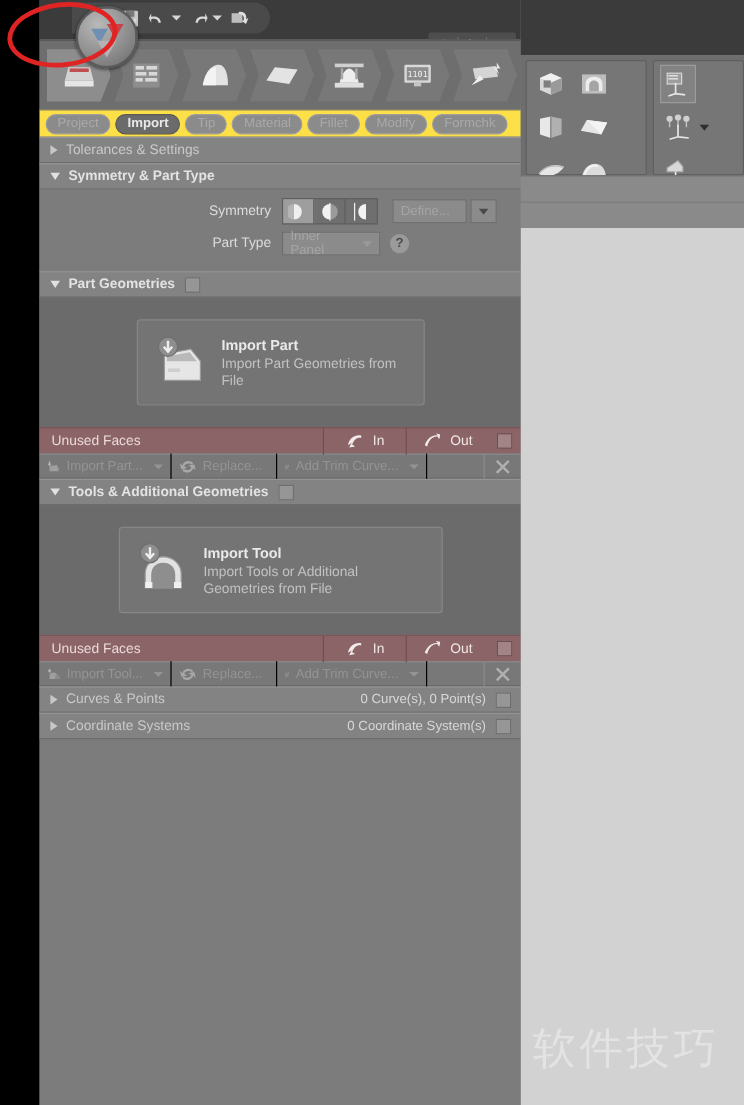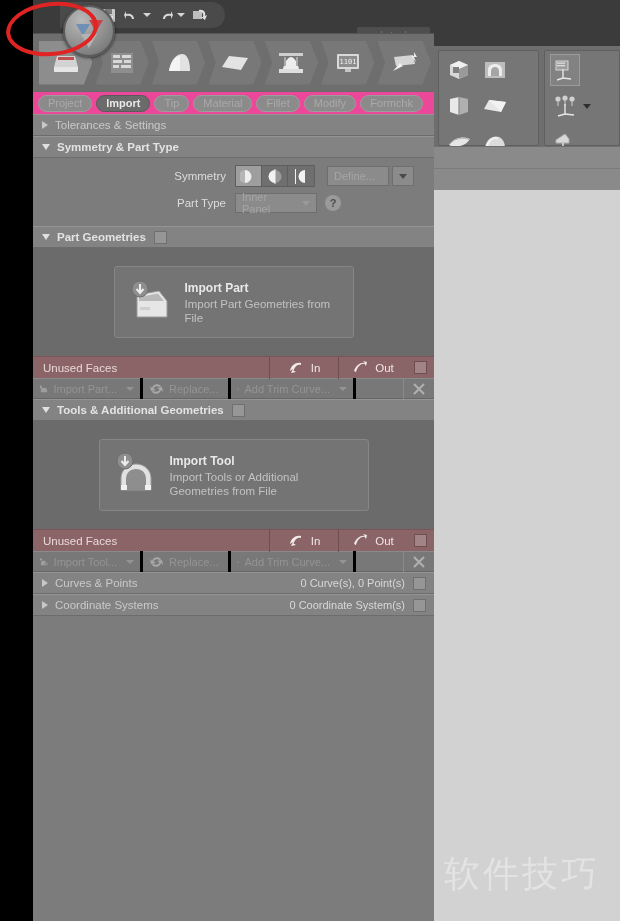--- a/index.html
+++ b/index.html
@@ -69,21 +69,21 @@
     display: flex; align-items: center; justify-content: center;
     margin-right: 3px; cursor: pointer;
     clip-path: polygon(0 0, 84% 0, 100% 50%, 84% 100%, 0 100%, 14% 50%);
   }
   .step:first-child { clip-path: polygon(0 0, 84% 0, 100% 50%, 84% 100%, 0 100%); }
   .step.active { background: #8d8d8d; }
 
   
   .tabs {
     position: absolute; left: 0; top: 91px; width: 401px; height: 23px;
-    background: #ec4899; border-top: 1px solid #6a6a6a;
+    background: #fde047; border-top: 1px solid #6a6a6a;
     display: flex; align-items: center; gap: 4px; padding-left: 5px;
   }
   .pill {
     height: 17px; padding: 0 9px; border-radius: 9px;
     background: #8b8b8b; border: 1px solid #9d9d9d;
     color: #a9a9a9; font-size: 11px; line-height: 15px;
     cursor: pointer; white-space: nowrap;
   }
   .pill.active {
     background: #6b6b6b; border-color: #5a5a5a;
@@ -186,21 +186,21 @@
     margin: 0 7px; cursor: pointer;
   }
 
   
   .acttb {
     height: 21px; background: #787878; display: flex; align-items: center;
     border-top: 1px solid #8a8a8a; border-bottom: 1px solid #666;
   }
   .act {
     display: flex; align-items: center; gap: 5px; height: 21px; padding: 0 6px;
-    color: #949494; font-size: 11px; border-right: 3px solid #000000;
+    color: #949494; font-size: 11px; border-right: 1px solid #000000;
     cursor: pointer; white-space: nowrap;
   }
   .act .carr2 {
     width: 0; height: 0; border-left: 4px solid transparent;
     border-right: 4px solid transparent; border-top: 4px solid #949494;
     margin-left: 4px;
   }
   .act.spacer { flex: 1; border-right: 1px solid #8a8a8a; }
   .act.close { width: 30px; justify-content: center; border-right: none; }
 

